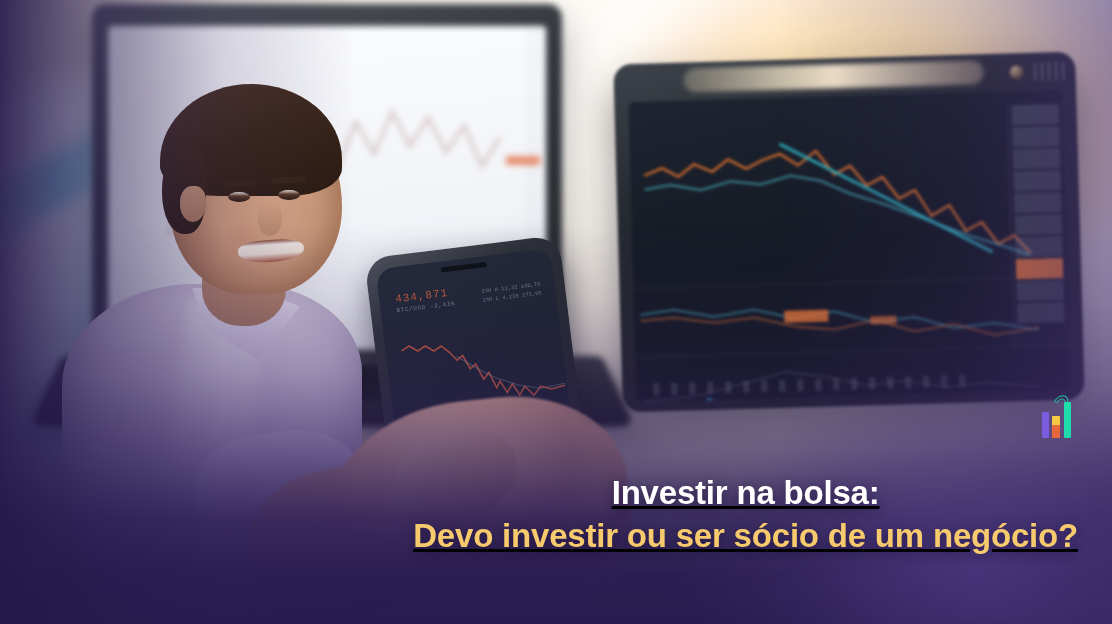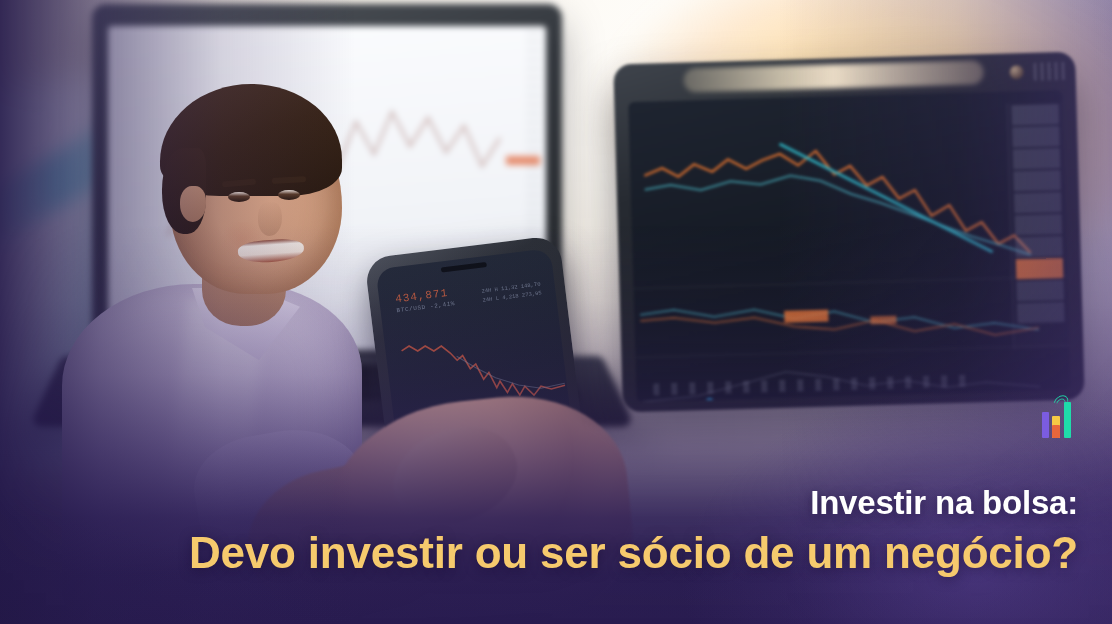--- a/index.html
+++ b/index.html
@@ -347,33 +347,33 @@
     font-size:37px;
     font-weight:700;
     letter-spacing:-.6px;
     line-height:1;
     white-space:nowrap;
     text-shadow:0 1px 10px rgba(0,0,0,.35);
   }
 
   
   .headline{
-    position:absolute; right:34px; top:484px;
-    text-align:right; line-height:1.18;
+    position:absolute; right:34px; top:474px;
+    text-align:center; line-height:1.18;text-decoration:underline;
   }
   .headline .l1{
     display:block;
     color:#ffffff;
     font-size:33px; font-weight:700; letter-spacing:-.2px;
     text-shadow:0 2px 12px rgba(20,10,50,.55);
   }
   .headline .l2{
     display:block;
     color:#f6ca6d;
-    font-size:44px; font-weight:700; letter-spacing:-.2px;
+    font-size:33px; font-weight:700; letter-spacing:-.2px;
     margin-top:4px;
     text-shadow:0 2px 12px rgba(20,10,50,.55);
   }
 </style>
 </head>
 <body>
 
 <div class="banner">
 
   <div class="photo">

